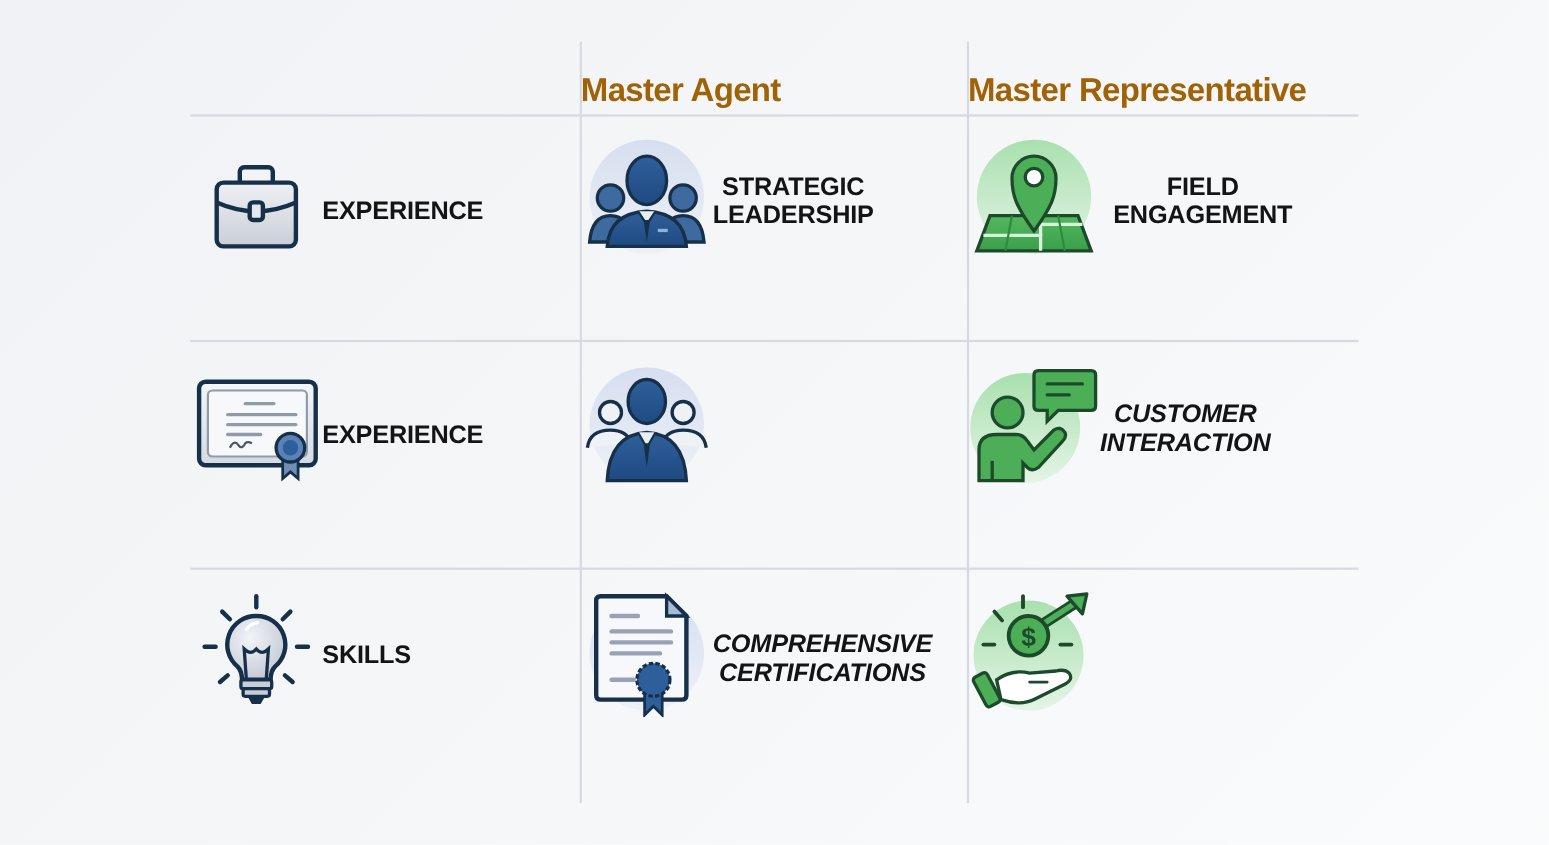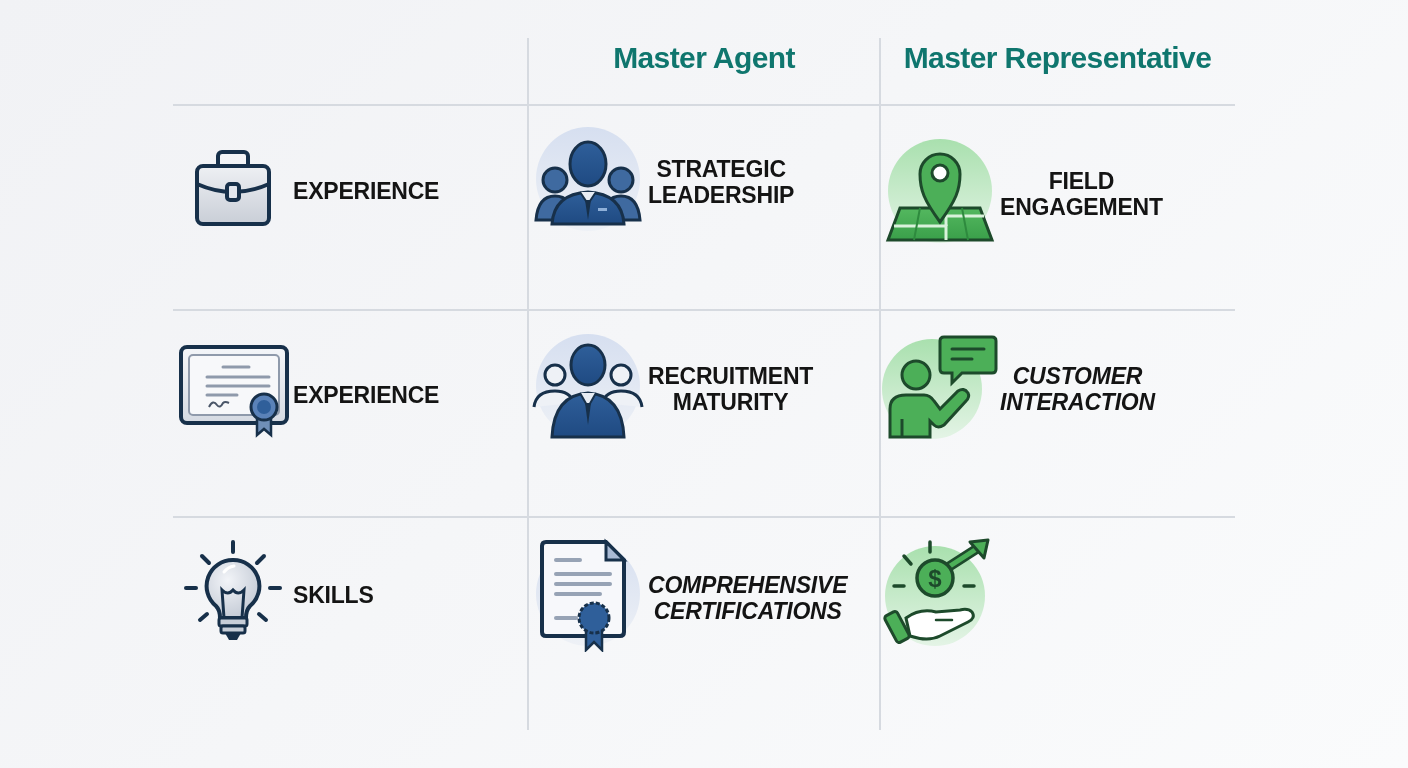--- a/index.html
+++ b/index.html
@@ -5,23 +5,23 @@
   html, body { margin: 0; padding: 0; }
   body {
     width: 1408px; height: 768px; overflow: hidden; position: relative;
     background: linear-gradient(135deg, #f1f2f5 0%, #f5f6f8 45%, #fafbfc 100%);
     font-family: "Liberation Sans", "DejaVu Sans", sans-serif;
     color: #151515;
   }
   .vline { position: absolute; width: 1.5px; background: #d6dae0; top: 38px; height: 692px; }
   .hline { position: absolute; height: 1.5px; background: #d6dae0; left: 173px; width: 1062px; }
   .col-head {
-    position: absolute; top: 36px; height: 44px; line-height: 44px;
-    text-align: center; font-size: 30px; font-weight: 700; letter-spacing: -0.6px;
-    color: #0f766e;
+    position: absolute; top: 61px; height: 44px; line-height: 44px;
+    font-size: 30px; font-weight: 700; letter-spacing: -0.6px;
+    color: #a16207;
   }
   .cell { position: absolute; display: flex; align-items: center; }
   .cell .ico { width: 120px; height: 112px; display: flex; align-items: center; justify-content: center; }
   .cell .lbl {
     text-align: center; font-size: 23px; font-weight: 700; line-height: 26px;
     color: #141414; letter-spacing: -0.2px; white-space: pre-line; margin-top: 6px;
   }
 </style>
 </head>
 <body>
@@ -75,21 +75,21 @@
       <path d="M24 100 Q26 70 60 68 Q94 70 96 100 Z" fill="url(#bl1)" stroke="#17304a" stroke-width="3"></path>
       <path d="M52 68 L60 80 L68 68" fill="#e8edf4" stroke="#17304a" stroke-width="2"></path>
       <path d="M57 76 L60 96 L63 76 Z" fill="#17304a"></path>
       <rect x="70" y="84" width="9" height="3" fill="#8fb0d8"></rect>
     </svg>
   </div>
   <div class="lbl">STRATEGIC
 LEADERSHIP</div>
 </div>
 
-<div class="cell" style="left:880px; width:355px; top:136px;">
+<div class="cell" style="left:880px; width:355px; top:124px;gap:12px;">
   <div class="ico" style="height:110px;">
     <svg width="120" height="110" viewBox="0 0 120 110">
       <defs>
           <linearGradient id="gh1" x1="0" y1="0" x2="0" y2="1">
             <stop offset="0" stop-color="#a9e0ae"></stop>
             <stop offset="1" stop-color="#e4f4e6"></stop>
           </linearGradient>
       <linearGradient id="gm1" x1="0" y1="0" x2="0" y2="1">
             <stop offset="0" stop-color="#54b85f"></stop>
             <stop offset="1" stop-color="#3a9f4a"></stop>
@@ -139,22 +139,20 @@
       <circle cx="27" cy="44" r="10" fill="#eef1f6" stroke="#17304a" stroke-width="3"></circle>
       <path d="M6 76 Q8 60 27 60 Q42 60 46 72" fill="#eef1f6" stroke="#17304a" stroke-width="3"></path>
       <circle cx="93" cy="44" r="10" fill="#eef1f6" stroke="#17304a" stroke-width="3"></circle>
       <path d="M114 76 Q112 60 93 60 Q78 60 74 72" fill="#eef1f6" stroke="#17304a" stroke-width="3"></path>
       <ellipse cx="60" cy="34" rx="17" ry="20" fill="url(#bl1)" stroke="#17304a" stroke-width="3"></ellipse>
       <path d="M24 106 Q26 64 60 62 Q94 64 96 106 Z" fill="url(#bl1)" stroke="#17304a" stroke-width="3"></path>
       <path d="M52 62 L60 76 L68 62" fill="#e8edf4" stroke="#17304a" stroke-width="2"></path>
       <path d="M57 72 L60 94 L63 72 Z" fill="#17304a"></path>
     </svg>
   </div>
-  <div class="lbl">RECRUITMENT
-MATURITY</div>
 </div>
 
 <div class="cell" style="left:880px; width:355px; top:330px;font-style:italic;">
   <div class="ico" style="height:112px;">
     <svg width="120" height="110" viewBox="0 0 120 110">
       <circle cx="52" cy="58" r="50" fill="url(#gh1)"></circle>
       <path d="M64 6 L112 6 Q116 6 116 10 L116 38 Q116 42 112 42 L82 42 L72 52 L72 42 L64 42 Q60 42 60 38 L60 10 Q60 6 64 6 Z" fill="#4caf58" stroke="#1d4a2b" stroke-width="3"></path>
       <line x1="72" y1="18" x2="104" y2="18" stroke="#1d4a2b" stroke-width="3" stroke-linecap="round"></line>
       <line x1="72" y1="28" x2="92" y2="28" stroke="#1d4a2b" stroke-width="3" stroke-linecap="round"></line>
       <circle cx="36" cy="44" r="14" fill="#4caf58" stroke="#1d4a2b" stroke-width="3"></circle>

